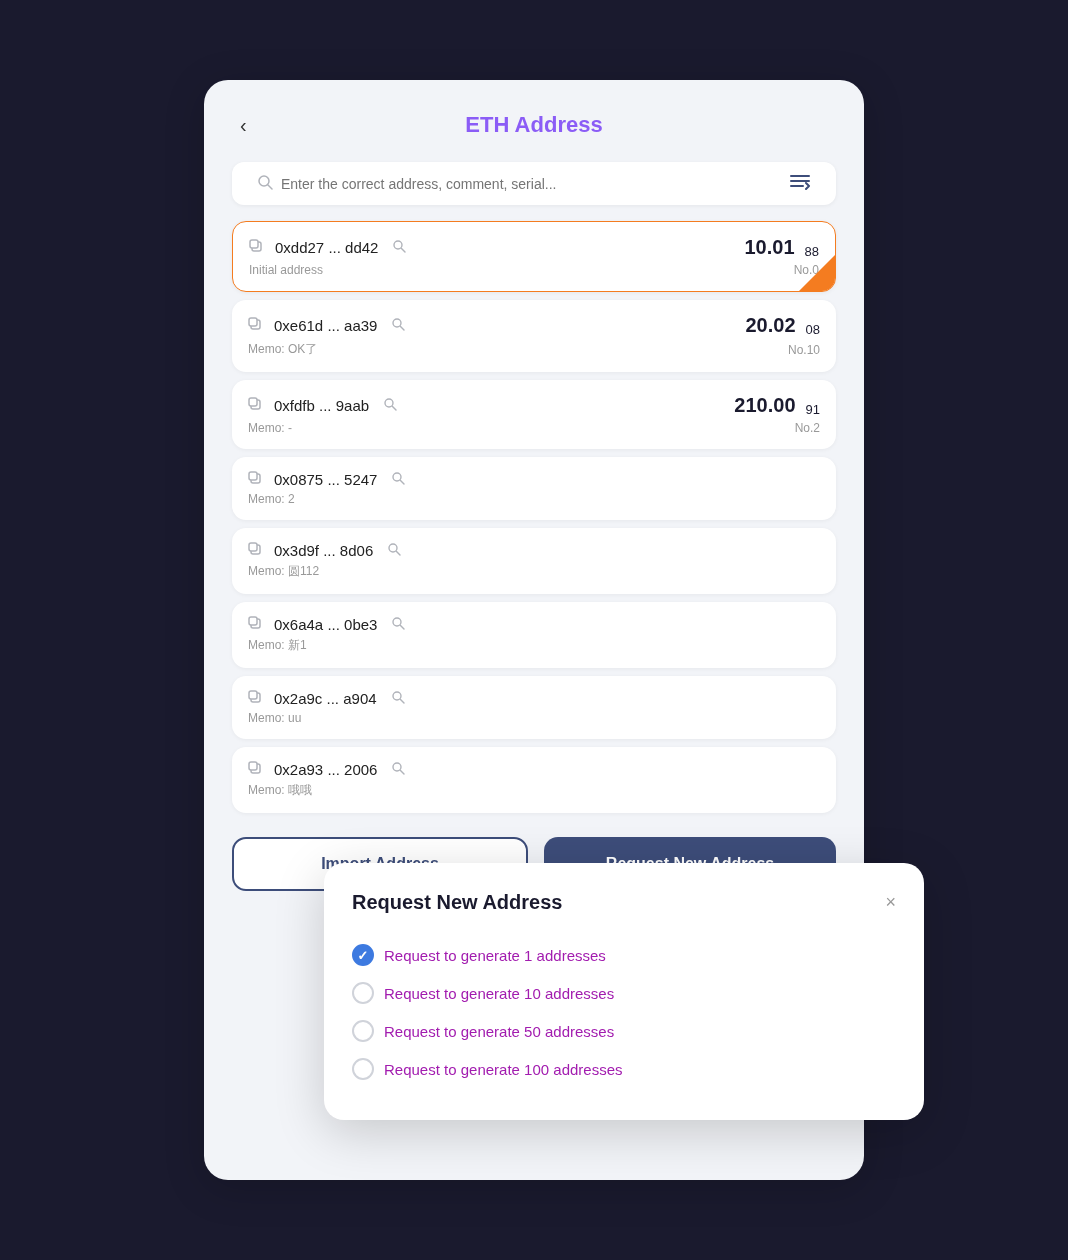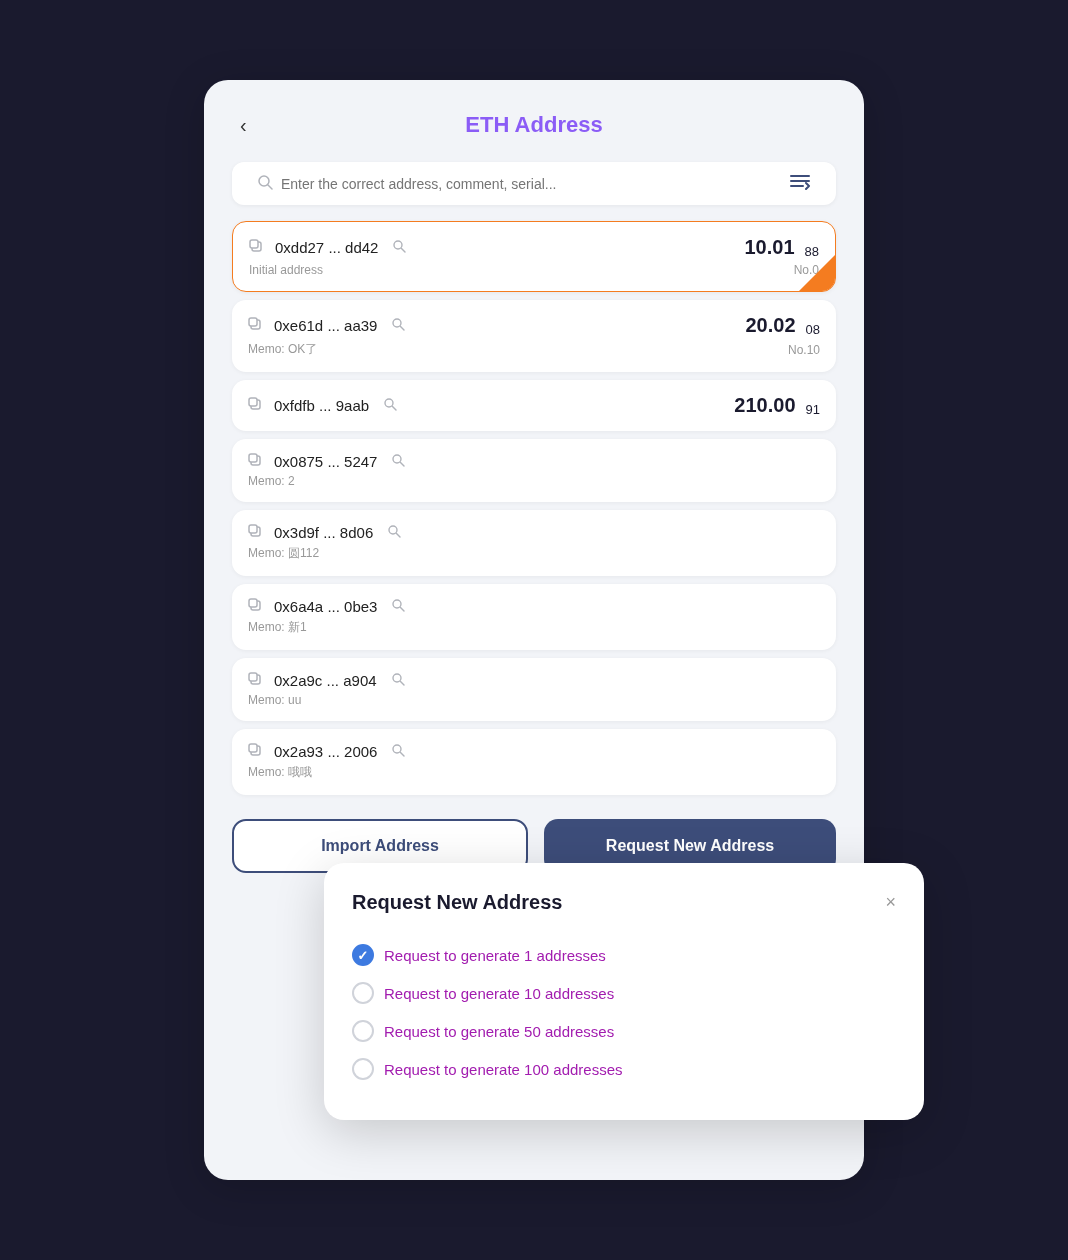--- a/index.html
+++ b/index.html
@@ -394,20 +394,24 @@
               <circle cx="6" cy="6" r="4" stroke="#b0b3ba" stroke-width="1.4"></circle>
               <line x1="9.5" y1="9.5" x2="13" y2="13" stroke="#b0b3ba" stroke-width="1.4" stroke-linecap="round"></line>
             </svg>
           </span>
         </div>
         <div class="amount-wrap">
             <span class="amount-main">210.00</span>
             <span class="amount-small">91</span>
           </div>
       </div>
+      <div class="address-bottom">
+        <span class="memo-text">Memo: -</span>
+        <span class="no-text">No.2</span>
+      </div>
 
     </div>
       <div class="address-card">
       <div class="address-card-top">
         <div class="address-left">
           <span class="copy-icon">
             <svg width="14" height="14" viewBox="0 0 14 14" fill="none">
               <rect x="3" y="3" width="9" height="9" rx="2" stroke="#b0b3ba" stroke-width="1.5"></rect>
               <rect x="1" y="1" width="8" height="8" rx="2" stroke="#b0b3ba" stroke-width="1.5" fill="#fff"></rect>
             </svg>

